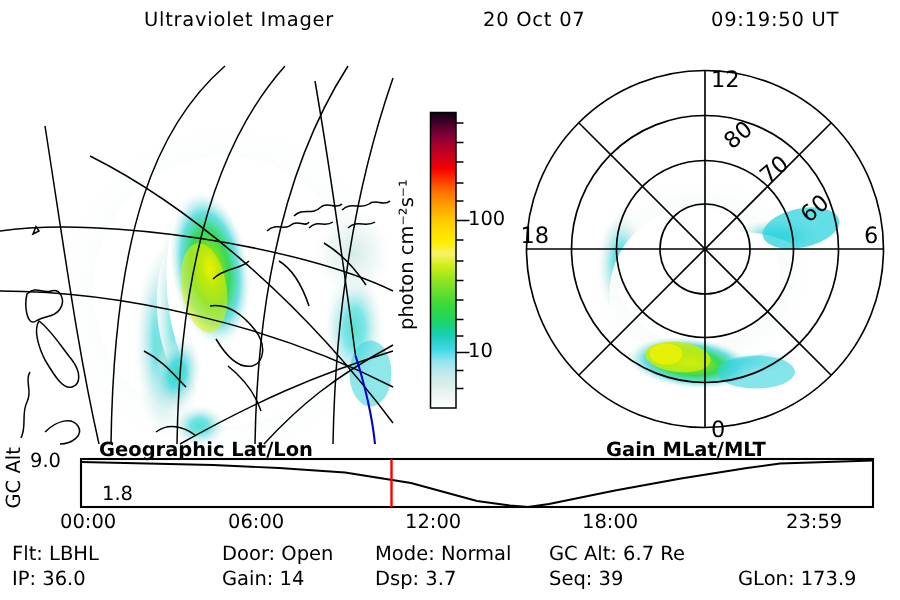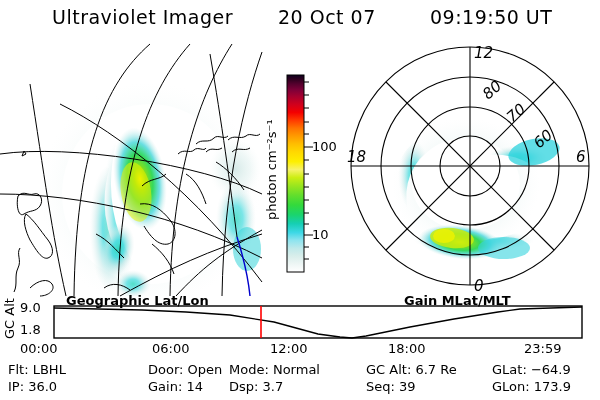--- a/index.html
+++ b/index.html
@@ -1,64 +1,64 @@
 <!DOCTYPE html>
 <html><head>
 <meta charset="utf-8">
 <style>
   html,body{margin:0;padding:0;background:#ffffff;}
   body{width:600px;height:400px;position:relative;overflow:hidden;
        font-family:"DejaVu Sans","Liberation Sans",sans-serif;color:#000;}
   .abs{position:absolute;}
-  .hdr{top:6px;font-size:19px;letter-spacing:.5px;white-space:nowrap;}
+  .hdr{top:6px;font-size:13px;letter-spacing:.5px;white-space:nowrap;margin-left:44px;}
   #hdr-title{left:52px;}
   #hdr-date{left:278px;}
   #hdr-time{left:430px;}
 
   
   #geo-panel{left:0px;top:44px;width:262px;height:252px;}
-  #mlt-panel{left:338px;top:44px;width:262px;height:252px;font-style:italic;}
+  #mlt-panel{left:338px;top:44px;width:262px;height:252px;}
   #cbar-panel{left:262px;top:44px;width:76px;height:252px;}
   svg{display:block;overflow:visible;}
 
   
   #cbar-label{left:264px;top:95px;width:18px;height:150px;
       writing-mode:vertical-rl;transform:rotate(180deg);
       font-size:13px;text-align:center;white-space:nowrap;}
   .cbar-tick-lbl{font-size:13px;left:312px;}
   #cbar-100{top:139px;}
   #cbar-10{top:227px;}
 
   
   #orbit{left:0;top:292px;width:600px;height:64px;}
   #orbit-ylabel{left:2px;top:296px;width:16px;height:46px;
       writing-mode:vertical-rl;transform:rotate(180deg);
       font-size:13px;text-align:center;white-space:nowrap;}
   .orbit-ytick{font-size:13px;left:20px;}
   #oy-top{top:300px;}
-  #oy-bot{top:322px;}
+  #oy-bot{top:322px;margin-left:48px;}
   .orbit-title{font-size:13px;top:293px;white-space:nowrap;font-weight:bold;}
   #orbit-title-left{left:66px;}
   #orbit-title-right{left:404px;}
   .orbit-xtick{font-size:13px;top:341px;white-space:nowrap;}
-  #ox-0{left:20px;}
+  #ox-0{left:40px;}
   #ox-1{left:152px;text-align:center;}
   #ox-2{left:270px;}
   #ox-3{left:388px;}
   #ox-4{left:524px;}
 
   
   #status{left:0;top:362px;width:600px;height:38px;font-size:13px;}
   .srow{position:absolute;left:0;width:600px;height:17px;}
   #srow0{top:0px;}
   #srow1{top:17px;}
   .scell{position:absolute;white-space:nowrap;}
   .c0{left:8px;}
   .c1{left:122px;margin-left:26px;}
-  .c2{left:229px;}
+  .c2{left:250px;}
   .c3{left:366px;}
   .c4{left:492px;}
 </style>
 </head>
 <body>
 
 <div class="abs hdr" id="hdr-title">Ultraviolet Imager</div>
 <div class="abs hdr" id="hdr-date">20 Oct 07</div>
 <div class="abs hdr" id="hdr-time">09:19:50 UT</div>
 
@@ -265,21 +265,20 @@
 <div class="abs orbit-xtick" id="ox-2">12:00</div>
 <div class="abs orbit-xtick" id="ox-3">18:00</div>
 <div class="abs orbit-xtick" id="ox-4">23:59</div>
 
 <div class="abs" id="status">
   <div class="srow" id="srow0">
     <span class="scell c0">Flt: LBHL</span>
     <span class="scell c1">Door: Open</span>
     <span class="scell c2">Mode: Normal</span>
     <span class="scell c3">GC Alt: 6.7 Re</span>
-    <span class="scell c4">GLat: −64.9</span>
   </div>
   <div class="srow" id="srow1">
     <span class="scell c0">IP: 36.0</span>
     <span class="scell c1">Gain: 14</span>
     <span class="scell c2">Dsp:    3.7</span>
     <span class="scell c3">Seq: 39</span>
     <span class="scell c4">GLon: 173.9</span>
   </div>
 </div>
 

